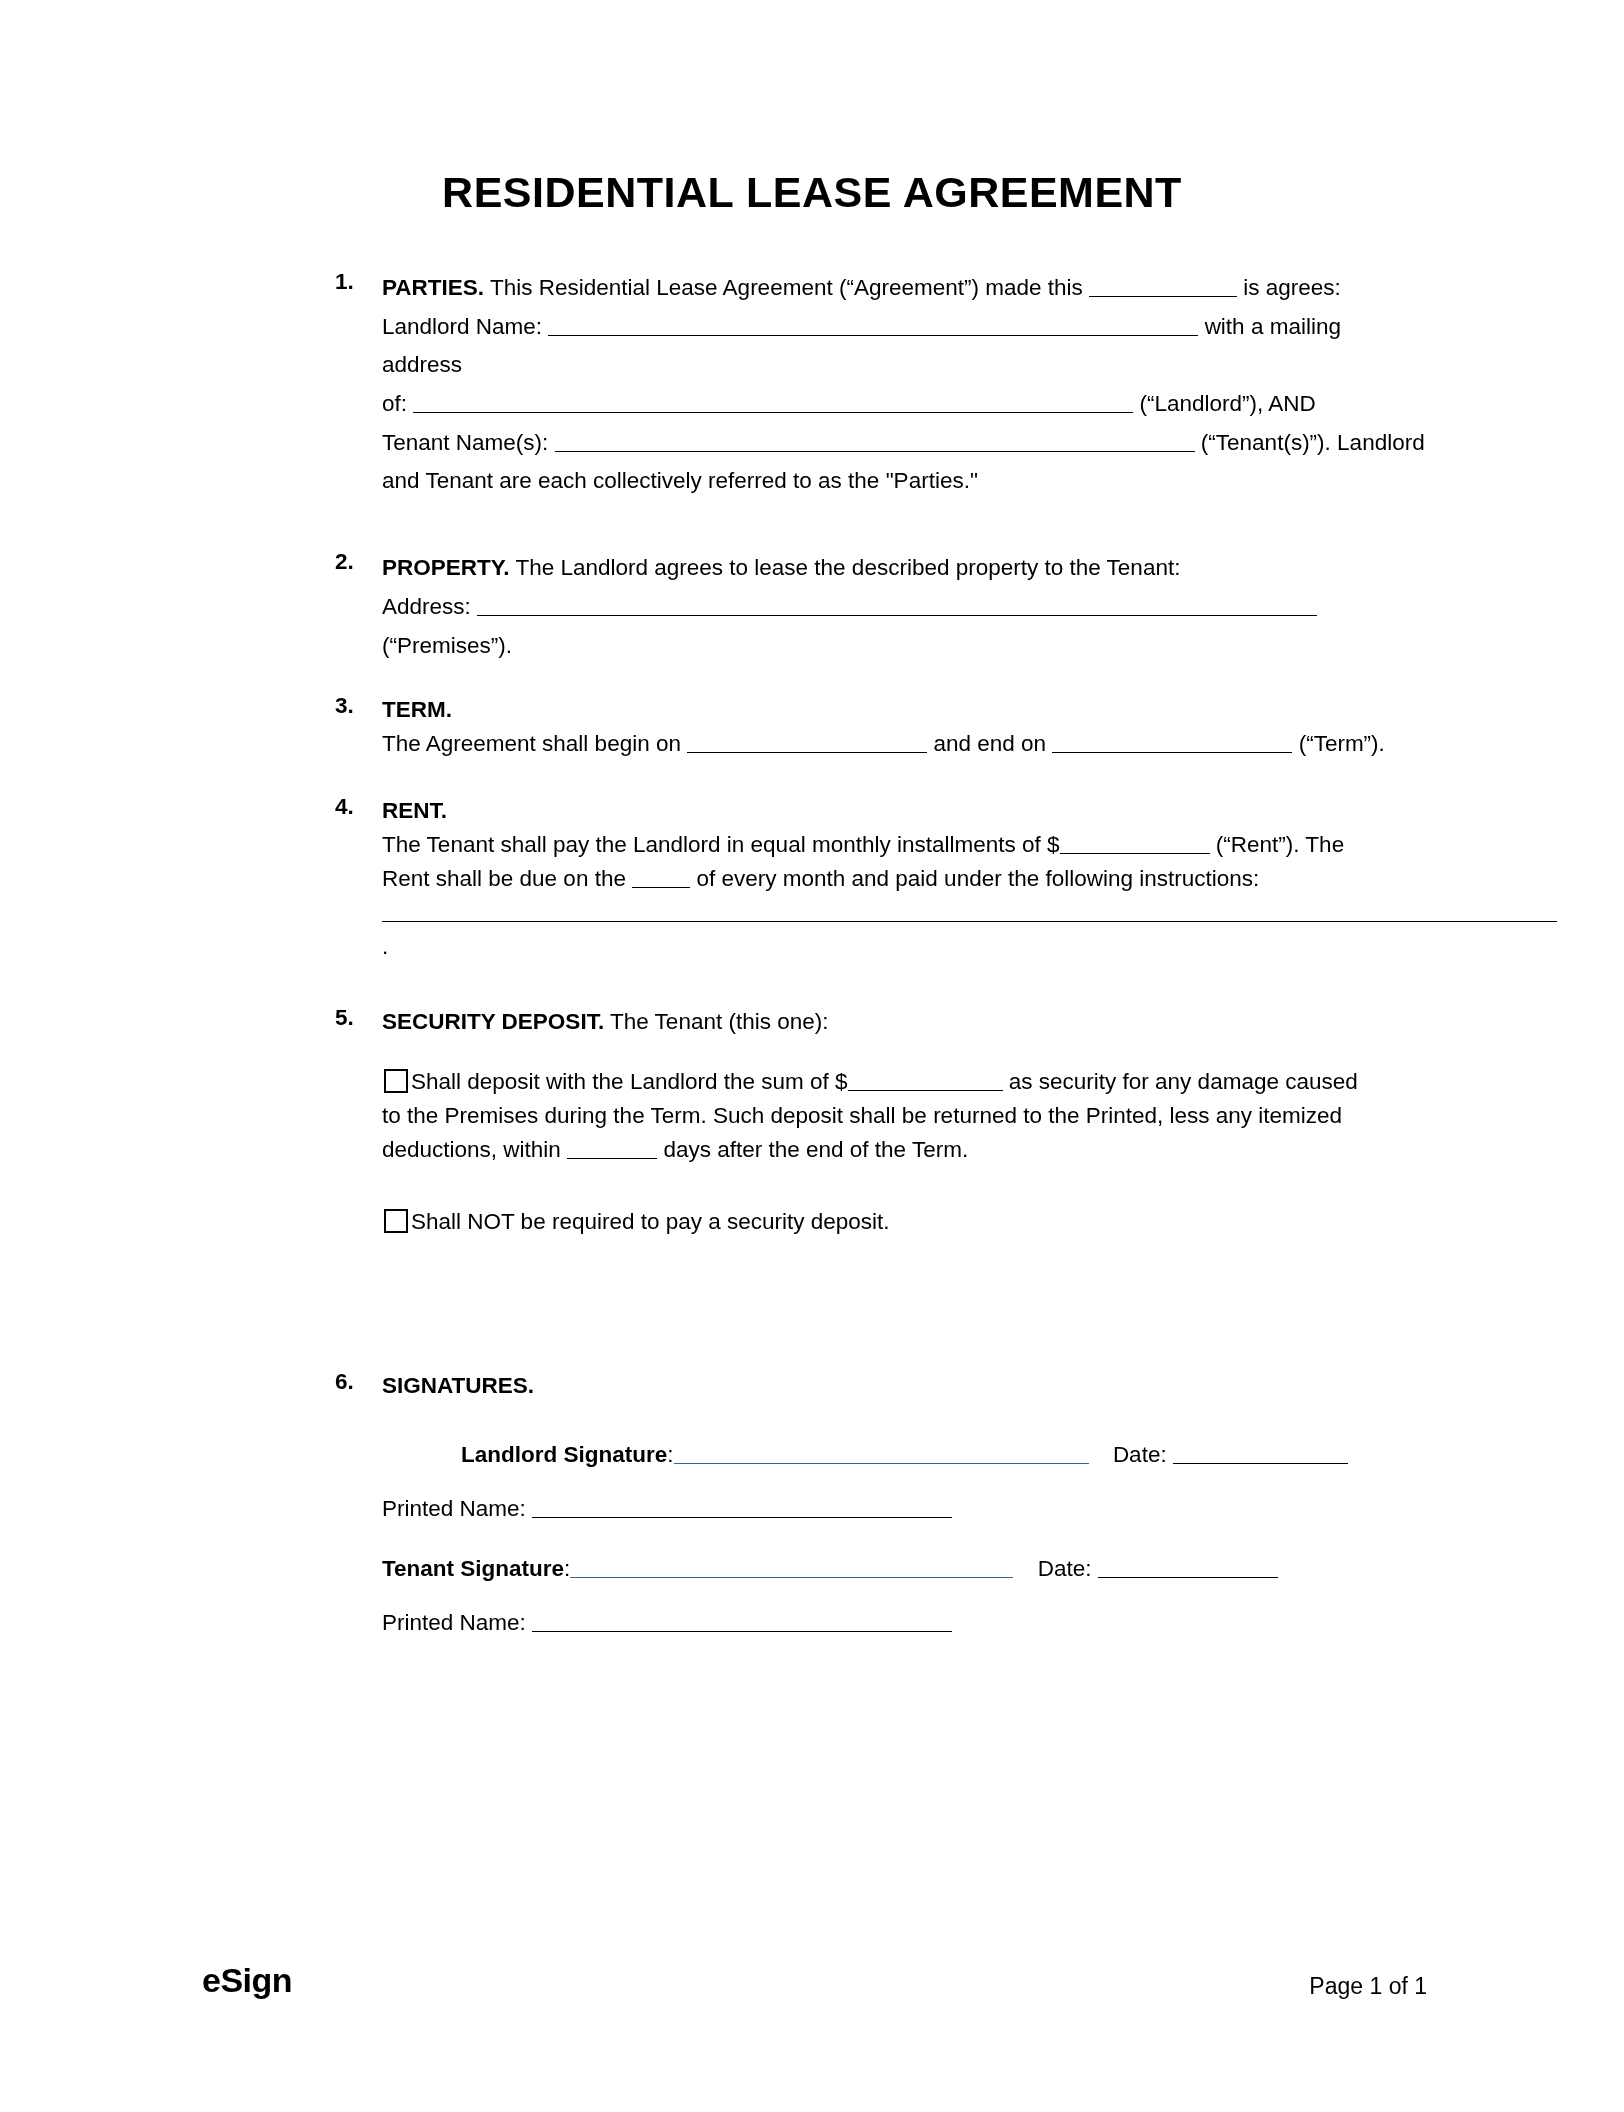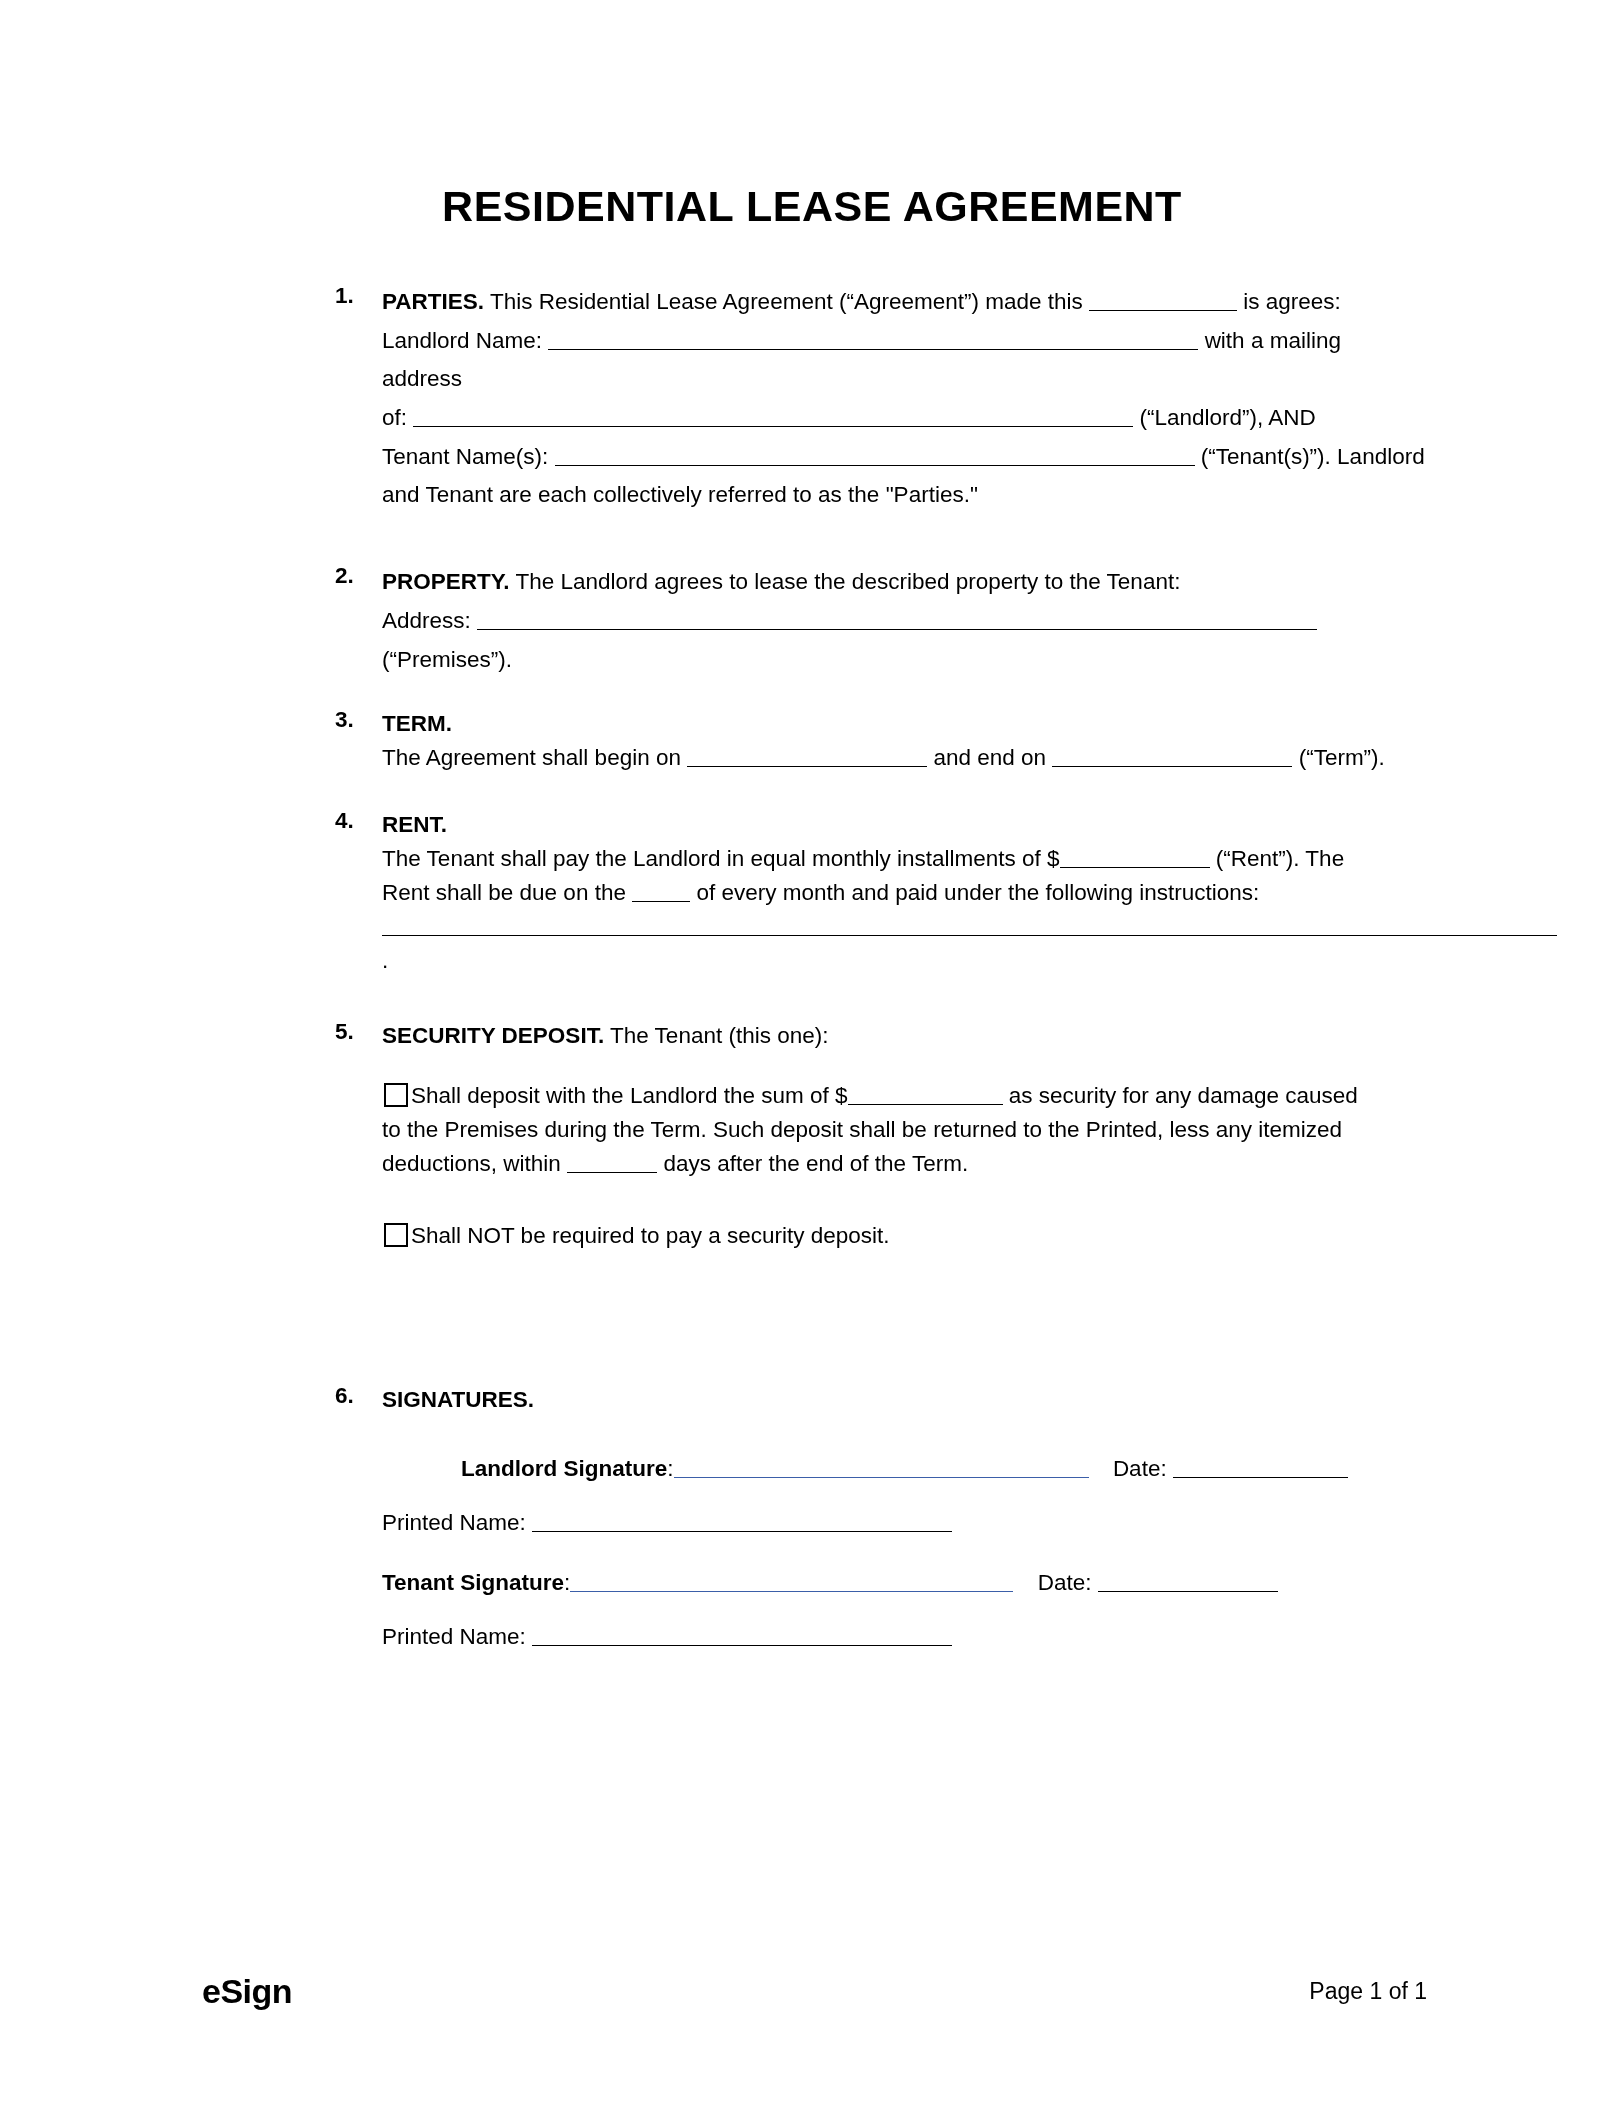--- a/index.html
+++ b/index.html
@@ -12,21 +12,21 @@
     height: 2112px;
     font-family: "Liberation Sans", sans-serif;
     color: #000000;
     position: relative;
   }
   .page {
     position: relative;
     width: 1624px;
     height: 2112px;
     box-sizing: border-box;
-    padding: 14px;
+    padding: 0;
   }
   .title {
     text-align: center;
     font-size: 43px;
     font-weight: bold;
     letter-spacing: 0.5px;
     margin: 0;
     padding-top: 168px;
   }
   .body-wrap {
@@ -79,26 +79,26 @@
     width: 24px;
     height: 24px;
     vertical-align: -4px;
   }
   .footer {
     position: absolute;
     left: 0;
     right: 0;
     bottom: 96px;
     width: 1230px;
-    margin: 5px auto;
+    margin: 16px auto;
     padding-left: 5px;
     box-sizing: border-box;
     display: flex;
     justify-content: space-between;
-    align-items: center;
+    align-items: flex-end;
   }
   .esign {
     font-size: 34px;
     font-weight: bold;
     letter-spacing: -0.5px;
   }
   .pageno {
     font-size: 23px;
   }
   .sig-line { margin-top: 30px; font-size: 22.5px; }

